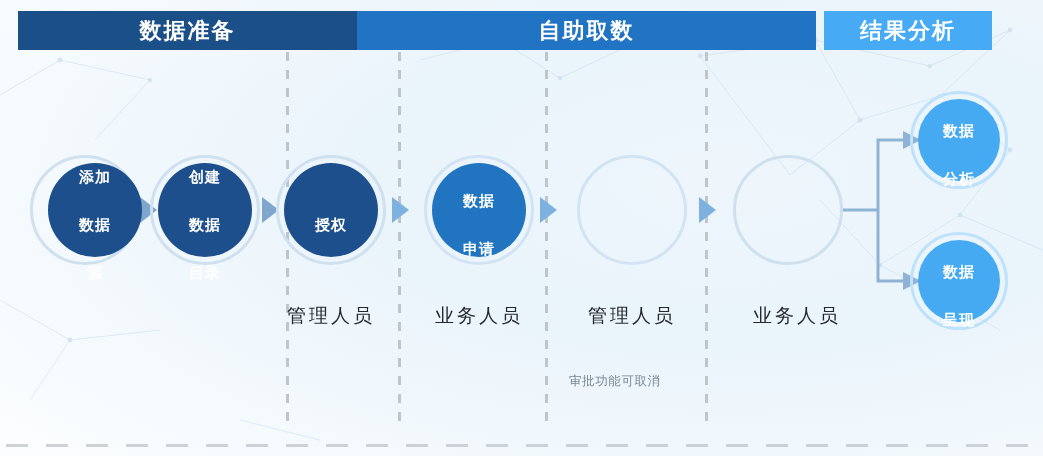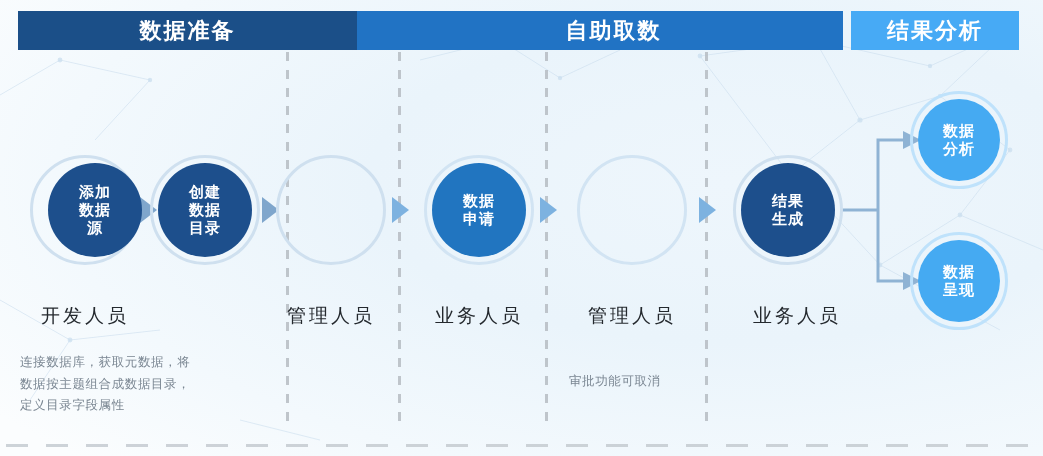--- a/index.html
+++ b/index.html
@@ -20,21 +20,21 @@
   #netbg{position:absolute;inset:0;width:1043px;height:456px;pointer-events:none;}
 
   
   .bands{position:absolute;left:18px;top:11px;height:39px;width:1007px;display:flex;}
   .band{display:flex;align-items:center;justify-content:center;height:39px;}
   .band span{
     color:#ffffff;font-size:22px;font-weight:700;letter-spacing:2px;
     line-height:1;
   }
   .band-1{background:#1b4f88;}
-  .band-2{background:#2173c4;padding-left:27px;}
+  .band-2{background:#2173c4;}
   .band-3{background:#47aaf5;margin-left:8px;}
 
   
   .vdiv{
     position:absolute;top:52px;height:372px;width:3px;
     background-image:linear-gradient(to bottom,#b6bcc2 0 9px, rgba(255,255,255,0) 9px 18px);
     background-size:3px 18px;
     opacity:.85;
   }
   .hdiv{
@@ -48,21 +48,21 @@
   .node{
     position:absolute;
     border-radius:50%;
     display:flex;align-items:center;justify-content:center;
     text-align:center;
     color:#ffffff;
     font-size:15px;font-weight:700;line-height:1.18;
     letter-spacing:1px;
     box-sizing:border-box;
   }
-  .node .lbl{display:block;}
+  .node .lbl{display:block;margin-top:30px;}
   .ring{
     position:absolute;border-radius:50%;
     box-sizing:border-box;
     background:transparent;
   }
   .nd-dark{background:#1d4f8c;}
   .nd-mid{background:#2175c0;}
   .nd-light{background:#45aaf2;}
   .rg-dark{border:3px solid #cfe0ef;}
   .rg-mid{border:3px solid #d2e4f3;}
@@ -175,63 +175,56 @@
   <div class="ring rg-dark" style="left:150px;top:155px;width:110px;height:110px"></div>
   <div class="node nd-dark" style="left:158px;top:163px;width:94px;height:94px">
     <div>
       <span class="lbl">创建</span>
       <span class="lbl">数据</span>
       <span class="lbl">目录</span>
     </div>
   </div>
 
   <div class="ring rg-dark" style="left:276px;top:155px;width:110px;height:110px"></div>
+  <div class="node nd-dark" style="left:284px;top:163px;width:94px;height:94px">
+    <div>
+      <span class="lbl">授权</span>
+    </div>
+  </div>
 
   <div class="ring rg-mid" style="left:424px;top:155px;width:110px;height:110px"></div>
   <div class="node nd-mid" style="left:432px;top:163px;width:94px;height:94px">
     <div>
       <span class="lbl">数据</span>
       <span class="lbl">申请</span>
     </div>
   </div>
 
   <div class="ring rg-mid" style="left:577px;top:155px;width:110px;height:110px"></div>
 
   <div class="ring rg-dark" style="left:733px;top:155px;width:110px;height:110px"></div>
-  <div class="node nd-dark" style="left:741px;top:163px;width:94px;height:94px">
-    <div>
-      <span class="lbl">结果</span>
-      <span class="lbl">生成</span>
-    </div>
-  </div>
 
   <div class="ring rg-light" style="left:910px;top:91px;width:98px;height:98px"></div>
   <div class="node nd-light" style="left:918px;top:99px;width:82px;height:82px">
     <div>
       <span class="lbl">数据</span>
       <span class="lbl">分析</span>
     </div>
   </div>
 
   <div class="ring rg-light" style="left:910px;top:232px;width:98px;height:98px"></div>
   <div class="node nd-light" style="left:918px;top:240px;width:82px;height:82px">
     <div>
       <span class="lbl">数据</span>
       <span class="lbl">呈现</span>
     </div>
   </div>
 
-  <div class="role" style="left:85px;top:303px;transform:translateX(-50%)">开发人员</div>
   <div class="role" style="left:331px;top:303px;transform:translateX(-50%)">管理人员</div>
   <div class="role" style="left:479px;top:303px;transform:translateX(-50%)">业务人员</div>
   <div class="role" style="left:632px;top:303px;transform:translateX(-50%)">管理人员</div>
   <div class="role" style="left:797px;top:303px;transform:translateX(-50%)">业务人员</div>
 
-  <div class="note" style="left:20px;top:352px;width:252px">
-    <div>连接数据库，获取元数据，将</div>
-    <div>数据按主题组合成数据目录，</div>
-    <div>定义目录字段属性</div>
-  </div>
   <div class="note" style="left:569px;top:371px;width:140px">
     <div>审批功能可取消</div>
   </div>
 
 </div>
 
 </body></html>

